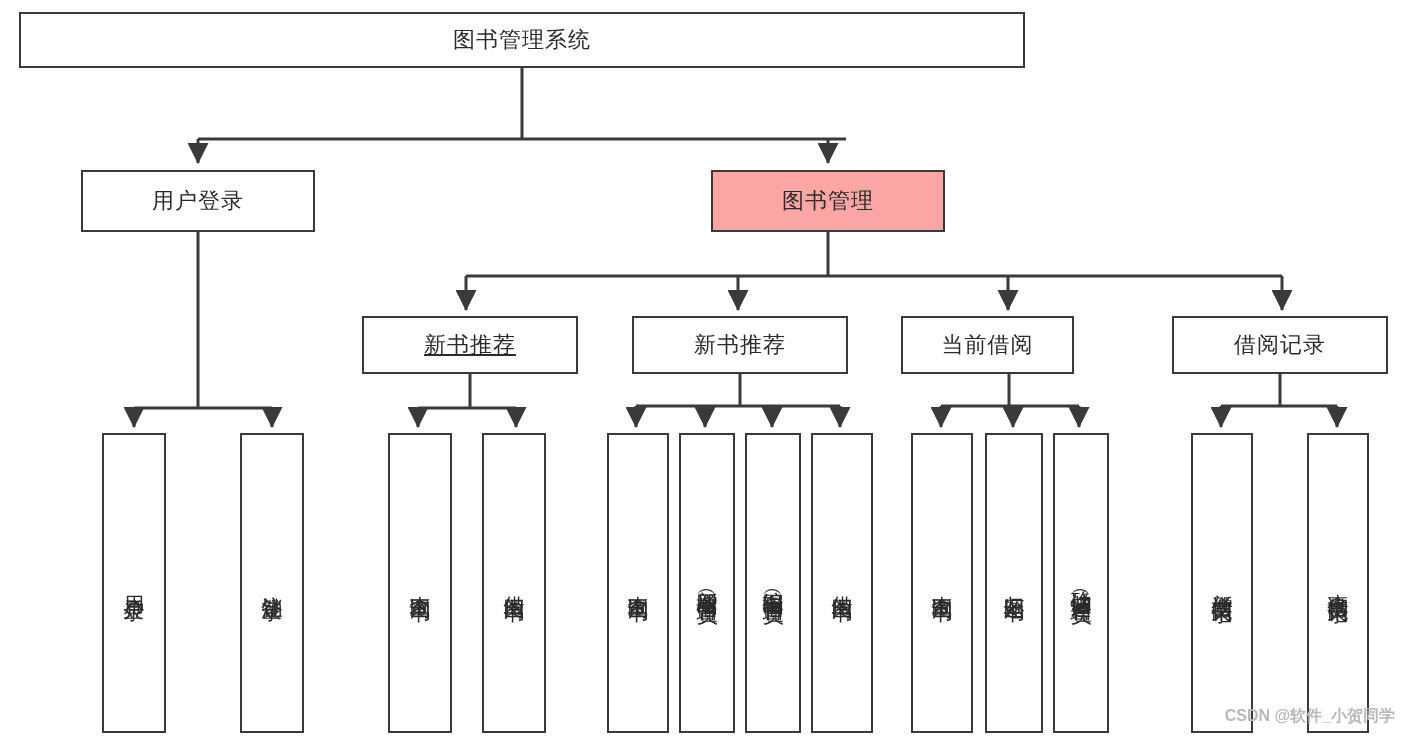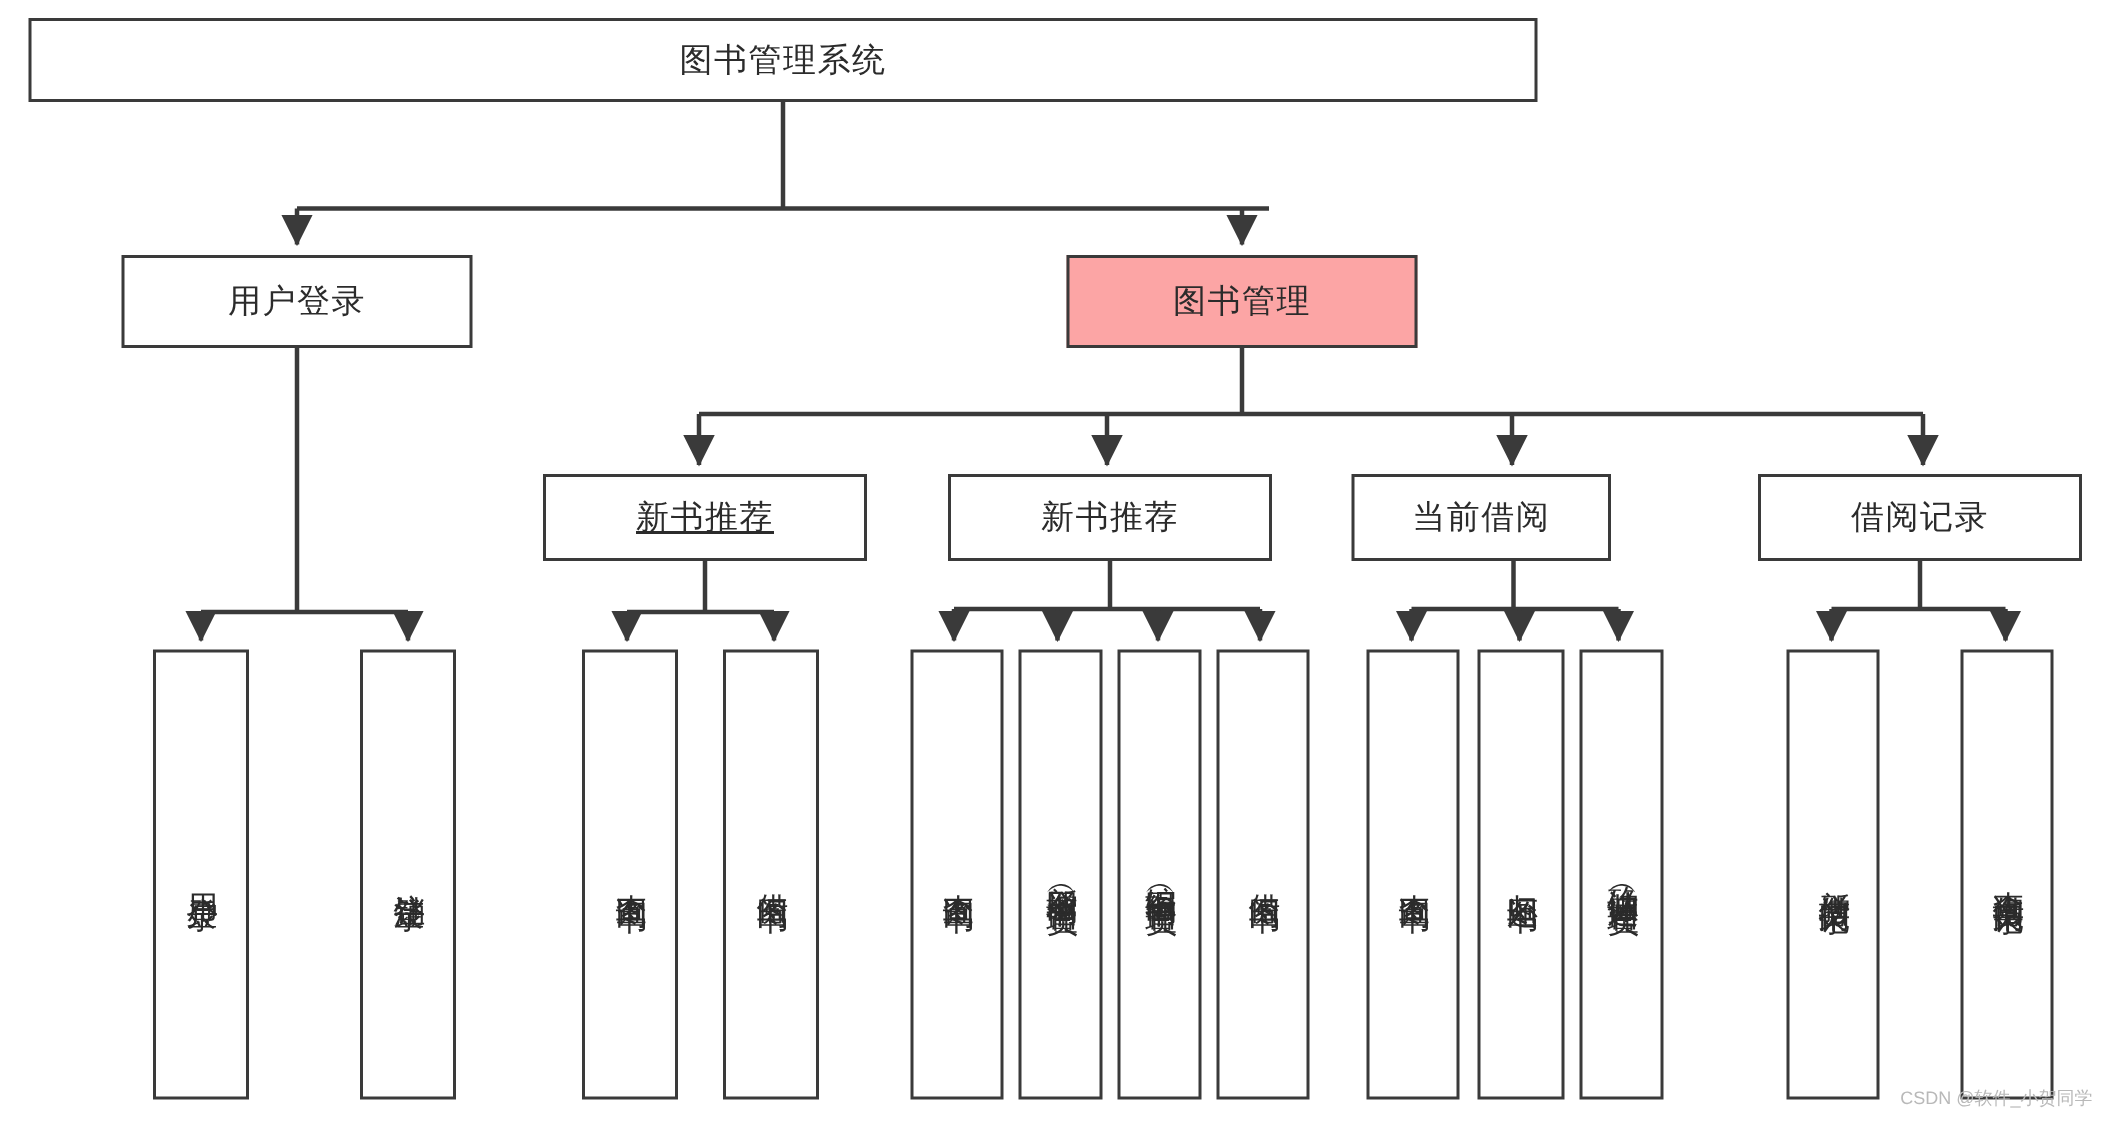--- a/index.html
+++ b/index.html
@@ -6,21 +6,21 @@
   body{font-family:"Liberation Sans","DejaVu Sans",sans-serif;}
   #stage{position:relative;width:1405px;height:747px;background:#ffffff;overflow:hidden;}
   #wires{position:absolute;left:0;top:0;width:1405px;height:747px;pointer-events:none;}
   .node{position:absolute;box-sizing:border-box;background:#ffffff;border:2px solid #3a3a3a;
         display:flex;align-items:center;justify-content:center;color:#2b2b2b;}
   .node.h{font-size:22px;letter-spacing:1px;}
   .node.v{writing-mode:vertical-rl;text-orientation:upright;font-size:21px;letter-spacing:2px;
           padding:6px 0;line-height:1.05;}
   .node .lbl{display:block;white-space:nowrap;}
   .node.v .lbl{writing-mode:vertical-rl;text-orientation:upright;}
-  #watermark{position:absolute;right:10px;bottom:6px;font-size:12px;color:#b9b9b9;white-space:nowrap;}
+  #watermark{position:absolute;right:10px;bottom:20px;font-size:16px;color:#b9b9b9;white-space:nowrap;font-weight:bold;}
 </style>
 </head>
 <body>
 
 <div id="stage" style="background: rgb(255, 255, 255);">
 
   <svg id="wires" viewBox="0 0 1405 747" xmlns="http://www.w3.org/2000/svg">
     <defs>
       <marker id="arrow" viewBox="0 0 10 10" refX="9.5" refY="5" markerWidth="7" markerHeight="7" orient="auto-start-reverse">
         <path d="M 0 0 L 10 5 L 0 10 z" fill="#3a3a3a"></path>

